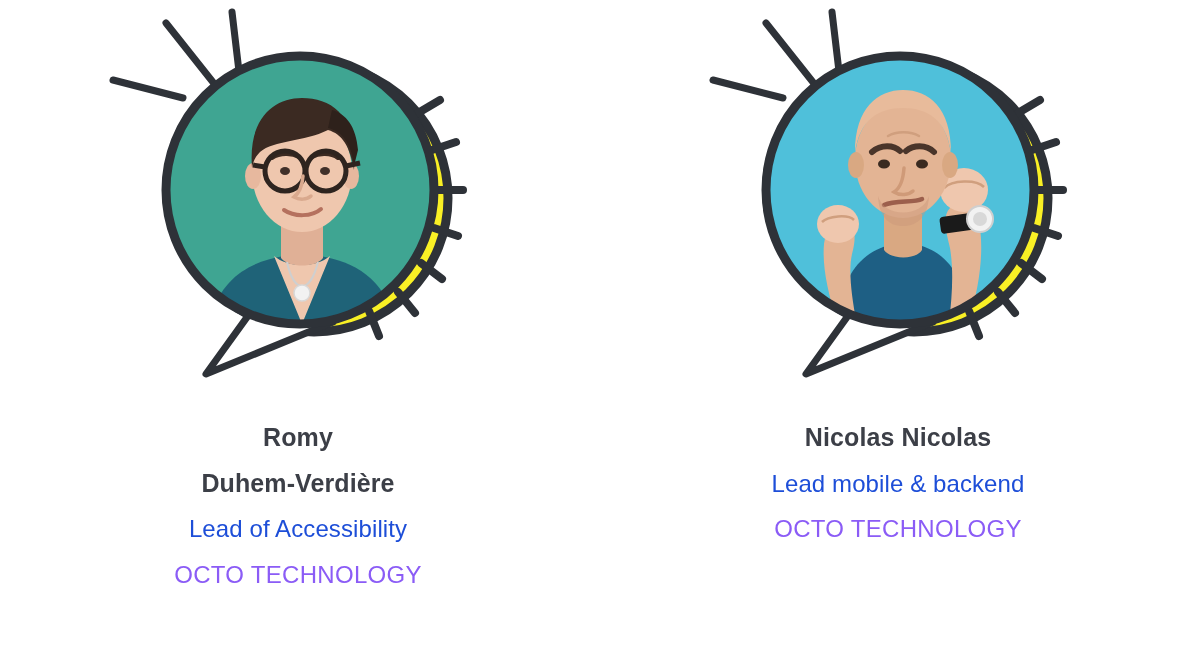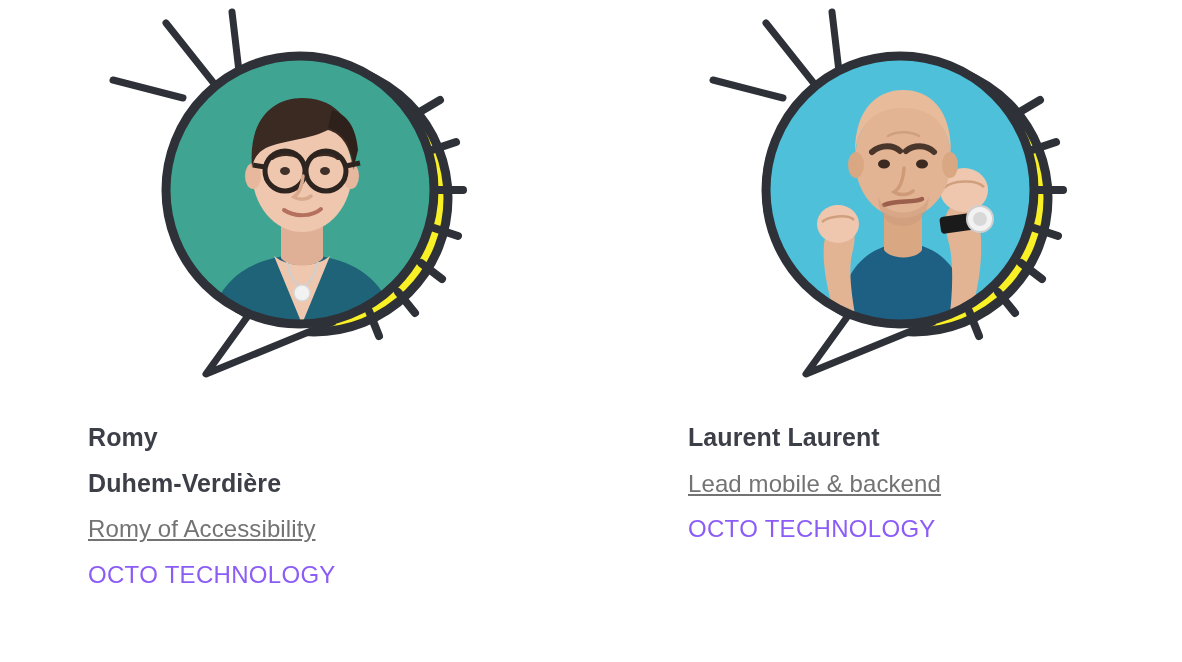--- a/index.html
+++ b/index.html
@@ -20,20 +20,21 @@
     position: relative;
     width: 1182px;
     height: 662px;
   }
 
   .speaker-card {
     position: absolute;
     top: 0;
     width: 420px;
     height: 662px;
+    text-align: center;
   }
   .speaker-card.col-1 { left: 88px; }
   .speaker-card.col-2 { left: 688px; }
 
   .avatar-wrap {
     position: relative;
     width: 420px;
     height: 400px;
   }
   .avatar-svg {
@@ -53,24 +54,23 @@
     font-size: 25px;
     font-weight: bold;
     color: #3c3f47;
     line-height: 45.5px;
     letter-spacing: 0.1px;
     white-space: pre-line;
   }
   .speaker-role {
     font-size: 24px;
     font-weight: normal;
-    color: #737373;
+    color: #1d4ed8;
     line-height: 45.5px;
     letter-spacing: 0.1px;
-    text-decoration: underline;
   }
   .speaker-company {
     font-size: 24px;
     font-weight: normal;
     color: #8b5cf6;
     line-height: 45.5px;
     letter-spacing: 0.3px;
   }
 </style>
 </head>
@@ -157,21 +157,21 @@
           <circle cx="214" cy="293" r="8" fill="#F2F2F2" stroke="#D8D8D8" stroke-width="1.5"></circle>
         </g>
 
         <circle cx="212" cy="190" r="134" fill="none" stroke="#2E3238" stroke-width="9"></circle>
       </svg>
     </div>
 
     <div class="speaker-text">
       <div class="speaker-name">Romy
 Duhem-Verdière</div>
-      <div class="speaker-role">Romy of Accessibility</div>
+      <div class="speaker-role">Lead of Accessibility</div>
       <div class="speaker-company">OCTO TECHNOLOGY</div>
     </div>
   </div>
 
   <div class="speaker-card col-2">
 
     <div class="avatar-wrap">
       <svg class="avatar-svg" viewBox="0 0 420 400">
         <defs>
           <clipPath id="bubbleClip2">
@@ -247,19 +247,19 @@
           <path d="M 196 205 C 208 200 226 203 234 199" stroke="#9C5F4C" stroke-width="4.5" fill="none" stroke-linecap="round"></path>
 
           <path d="M 190 196 C 196 218 234 218 241 196 C 240 216 230 226 215 226 C 200 226 191 216 190 196 Z" fill="#C9977A" opacity="0.45"></path>
         </g>
 
         <circle cx="212" cy="190" r="134" fill="none" stroke="#2E3238" stroke-width="9"></circle>
       </svg>
     </div>
 
     <div class="speaker-text">
-      <div class="speaker-name">Laurent Laurent</div>
+      <div class="speaker-name">Nicolas Nicolas</div>
       <div class="speaker-role">Lead mobile &amp; backend</div>
       <div class="speaker-company">OCTO TECHNOLOGY</div>
     </div>
   </div>
 
 </div>
 
 </body></html>

